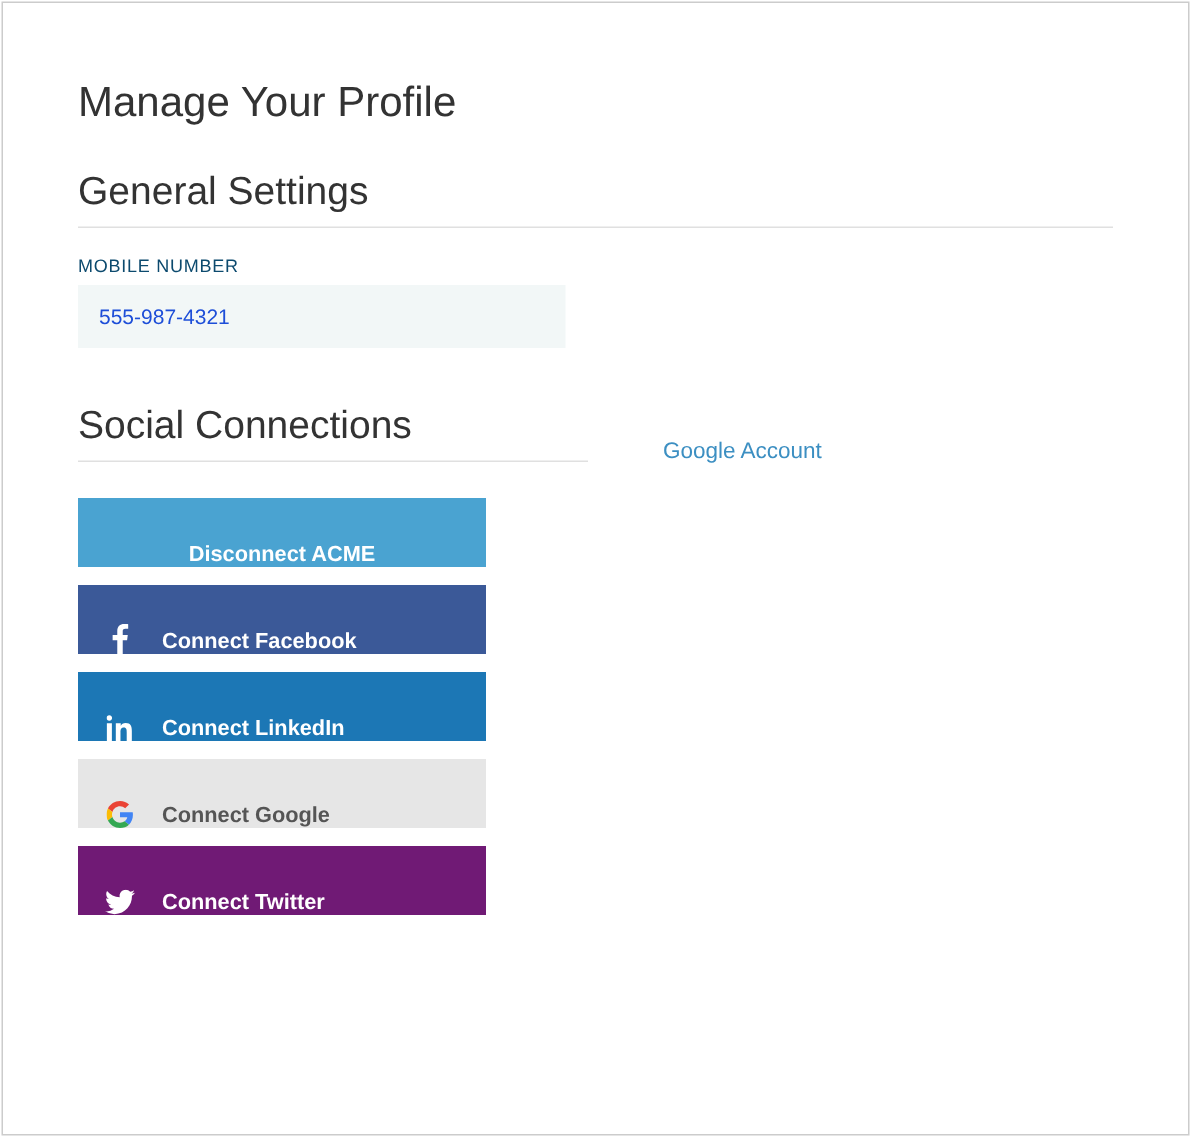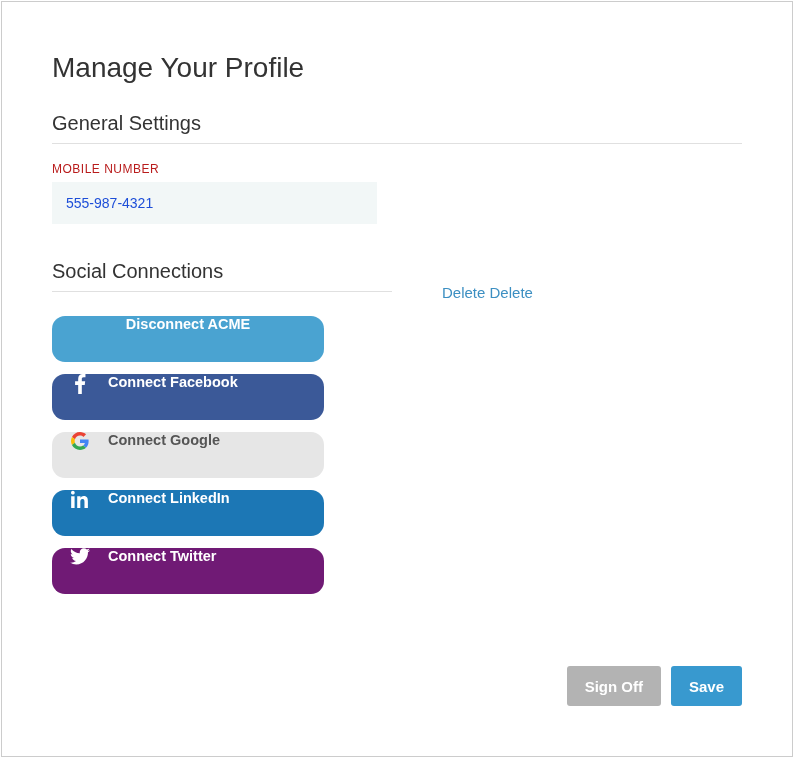--- a/index.html
+++ b/index.html
@@ -22,31 +22,31 @@
       padding: 50px 50px 30px 50px;
       position: relative;
     }
     .page-title {
       font-size: 28px;
       font-weight: 400;
       color: #333;
       margin-bottom: 28px;
     }
     .section-title {
-      font-size: 20px;
+      font-size: 26px;
       font-weight: 400;
       color: #333;
       padding-bottom: 8px;
       border-bottom: 1px solid #e0e0e0;
       margin-bottom: 18px;
     }
     .field-label {
       font-size: 12px;
       letter-spacing: 0.5px;
-      color: #b91c1c;
+      color: #0c4a6e;
       text-transform: uppercase;
       margin-bottom: 6px;
     }
     .text-input {
       width: 325px;
       height: 42px;
       background: #f2f7f7;
       border: none;
       padding: 0 14px;
       font-size: 14px;
@@ -72,23 +72,23 @@
     .social-buttons {
       display: flex;
       flex-direction: column;
       gap: 12px;
       margin-top: 24px;
     }
     .social-btn {
       width: 272px;
       height: 46px;
       border: none;
-      border-radius: 13px;
-      display: flex;
-      align-items: flex-start;
+      border-radius: 0;
+      display: flex;
+      align-items: flex-end;
       cursor: pointer;
       font-size: 14.5px;
       font-weight: 600;
       color: #fff;
       position: relative;
       font-family: inherit;
     }
     .social-btn .icon-slot {
       width: 56px;
       display: flex;
@@ -182,58 +182,54 @@
 
         <button class="social-btn btn-facebook">
           <span class="icon-slot">
             <svg width="12" height="20" viewBox="0 0 12 22">
                 <path fill="#fff" d="M8 22V12h3.2l.5-4H8V5.5C8 4.3 8.3 3.5 10 3.5h2V0.1C11.6 0.05 10.4 0 9 0 6 0 4 1.8 4 5.1V8H0.6v4H4v10h4z"></path>
               </svg>
           </span>
           <span class="btn-text">Connect Facebook</span>
         </button>
 
+        <button class="social-btn btn-linkedin">
+          <span class="icon-slot">
+            <svg width="18" height="18" viewBox="0 0 24 24">
+                <path fill="#fff" d="M4.98 3.5C4.98 4.88 3.87 6 2.5 6S0 4.88 0 3.5 1.12 1 2.5 1s2.48 1.12 2.48 2.5zM.22 8.25h4.56V24H.22V8.25zM8.27 8.25h4.37v2.15h.06c.61-1.16 2.1-2.38 4.33-2.38 4.63 0 5.49 3.05 5.49 7.02V24h-4.56v-7.72c0-1.84-.03-4.21-2.57-4.21-2.57 0-2.96 2.01-2.96 4.08V24H8.27V8.25z"></path>
+              </svg>
+          </span>
+          <span class="btn-text">Connect LinkedIn</span>
+        </button>
+
         <button class="social-btn btn-google">
           <span class="icon-slot">
             <svg width="18" height="18" viewBox="0 0 48 48">
               <path fill="#EA4335" d="M24 9.5c3.54 0 6.71 1.22 9.21 3.6l6.85-6.85C35.9 2.38 30.47 0 24 0 14.62 0 6.51 5.38 2.56 13.22l7.98 6.19C12.43 13.72 17.74 9.5 24 9.5z"></path>
               <path fill="#4285F4" d="M46.98 24.55c0-1.57-.15-3.09-.38-4.55H24v9.02h12.94c-.58 2.96-2.26 5.48-4.78 7.18l7.73 6c4.51-4.18 7.09-10.36 7.09-17.65z"></path>
               <path fill="#FBBC05" d="M10.53 28.59c-.48-1.45-.76-2.99-.76-4.59s.27-3.14.76-4.59l-7.98-6.19C.92 16.46 0 20.12 0 24c0 3.88.92 7.54 2.56 10.78l7.97-6.19z"></path>
               <path fill="#34A853" d="M24 48c6.48 0 11.93-2.13 15.89-5.81l-7.73-6c-2.15 1.45-4.92 2.3-8.16 2.3-6.26 0-11.57-4.22-13.47-9.91l-7.98 6.19C6.51 42.62 14.62 48 24 48z"></path>
             </svg>
           </span>
           <span class="btn-text">Connect Google</span>
         </button>
 
-        <button class="social-btn btn-linkedin">
-          <span class="icon-slot">
-            <svg width="18" height="18" viewBox="0 0 24 24">
-                <path fill="#fff" d="M4.98 3.5C4.98 4.88 3.87 6 2.5 6S0 4.88 0 3.5 1.12 1 2.5 1s2.48 1.12 2.48 2.5zM.22 8.25h4.56V24H.22V8.25zM8.27 8.25h4.37v2.15h.06c.61-1.16 2.1-2.38 4.33-2.38 4.63 0 5.49 3.05 5.49 7.02V24h-4.56v-7.72c0-1.84-.03-4.21-2.57-4.21-2.57 0-2.96 2.01-2.96 4.08V24H8.27V8.25z"></path>
-              </svg>
-          </span>
-          <span class="btn-text">Connect LinkedIn</span>
-        </button>
-
         <button class="social-btn btn-twitter">
           <span class="icon-slot">
             <svg width="20" height="17" viewBox="0 0 24 20">
                 <path fill="#fff" d="M24 2.37a9.83 9.83 0 0 1-2.83.78 4.94 4.94 0 0 0 2.17-2.72 9.86 9.86 0 0 1-3.13 1.2A4.92 4.92 0 0 0 16.62 0c-2.72 0-4.93 2.21-4.93 4.93 0 .39.04.76.13 1.12C7.69 5.85 4.07 3.89 1.64.9a4.9 4.9 0 0 0-.67 2.48c0 1.71.87 3.22 2.19 4.1a4.9 4.9 0 0 1-2.23-.62v.06c0 2.39 1.7 4.38 3.95 4.83a4.95 4.95 0 0 1-2.22.08 4.93 4.93 0 0 0 4.6 3.42A9.88 9.88 0 0 1 0 17.29 13.94 13.94 0 0 0 7.55 19.5c9.06 0 14.01-7.5 14.01-14.01 0-.21 0-.42-.02-.63A10 10 0 0 0 24 2.37z"></path>
               </svg>
           </span>
           <span class="btn-text">Connect Twitter</span>
         </button>
 
       </div>
     </div>
 
     <div class="col col-right">
       <div class="acct-links">
-        <a class="acct-link">Delete Delete</a>
+        <a class="acct-link">Google Account</a>
       </div>
     </div>
   </div>
 
-  <div class="footer-buttons">
-    <button class="footer-btn btn-signoff">Sign Off</button>
-    <button class="footer-btn btn-save">Save</button>
-  </div>
 
 </div>
 
 </body></html>

